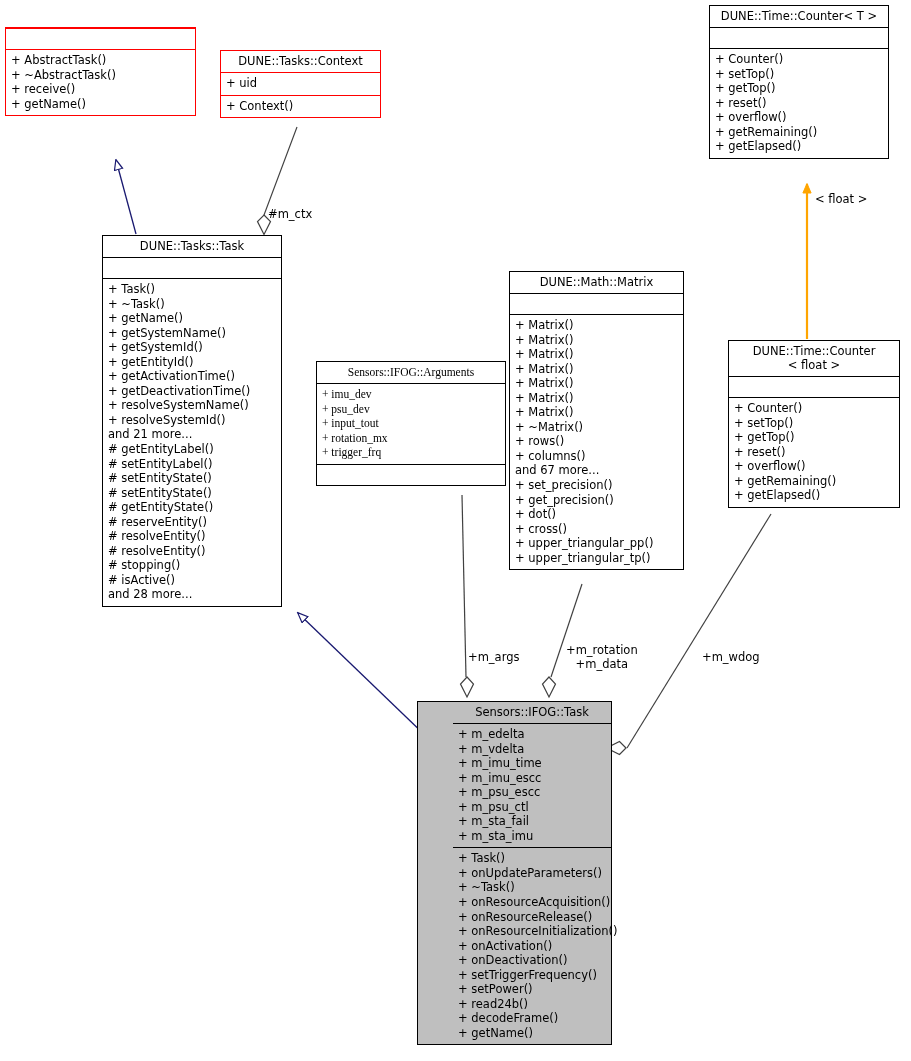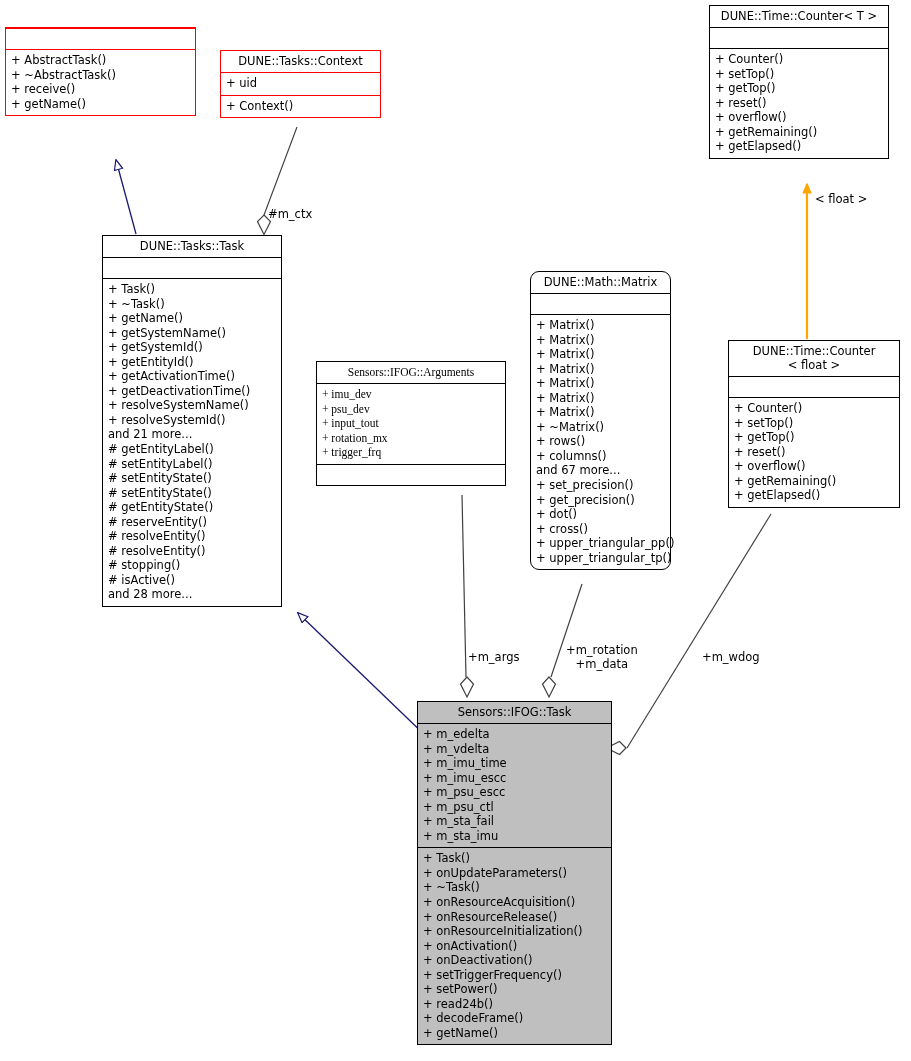--- a/index.html
+++ b/index.html
@@ -167,21 +167,21 @@
       <div class="row">+ imu_dev</div>
       <div class="row">+ psu_dev</div>
       <div class="row">+ input_tout</div>
       <div class="row">+ rotation_mx</div>
       <div class="row">+ trigger_frq</div>
     </div>
     <div class="sep"></div>
     <div class="cls-section empty"></div>
   </div>
 
-  <div class="uml-box" style="left:530px;top:271px;width:141px;border-radius:9px;">
+  <div class="uml-box" style="left:509px;top:271px;width:175px;">
     <div class="cls-title">DUNE::Math::Matrix</div>
     <div class="sep"></div>
     <div class="cls-section empty"></div>
     <div class="sep"></div>
     <div class="cls-section">
       <div class="row">+ Matrix()</div>
       <div class="row">+ Matrix()</div>
       <div class="row">+ Matrix()</div>
       <div class="row">+ Matrix()</div>
       <div class="row">+ Matrix()</div>
@@ -210,21 +210,21 @@
       <div class="row">+ Counter()</div>
       <div class="row">+ setTop()</div>
       <div class="row">+ getTop()</div>
       <div class="row">+ reset()</div>
       <div class="row">+ overflow()</div>
       <div class="row">+ getRemaining()</div>
       <div class="row">+ getElapsed()</div>
     </div>
   </div>
 
-  <div class="uml-box filled" style="left:417px;top:701px;width:195px;">
+  <div class="uml-box filled" style="left:417px;top:701px;width:195px;padding-left:35px;">
     <div class="cls-title">Sensors::IFOG::Task</div>
     <div class="sep"></div>
     <div class="cls-section">
       <div class="row">+ m_edelta</div>
       <div class="row">+ m_vdelta</div>
       <div class="row">+ m_imu_time</div>
       <div class="row">+ m_imu_escc</div>
       <div class="row">+ m_psu_escc</div>
       <div class="row">+ m_psu_ctl</div>
       <div class="row">+ m_sta_fail</div>

